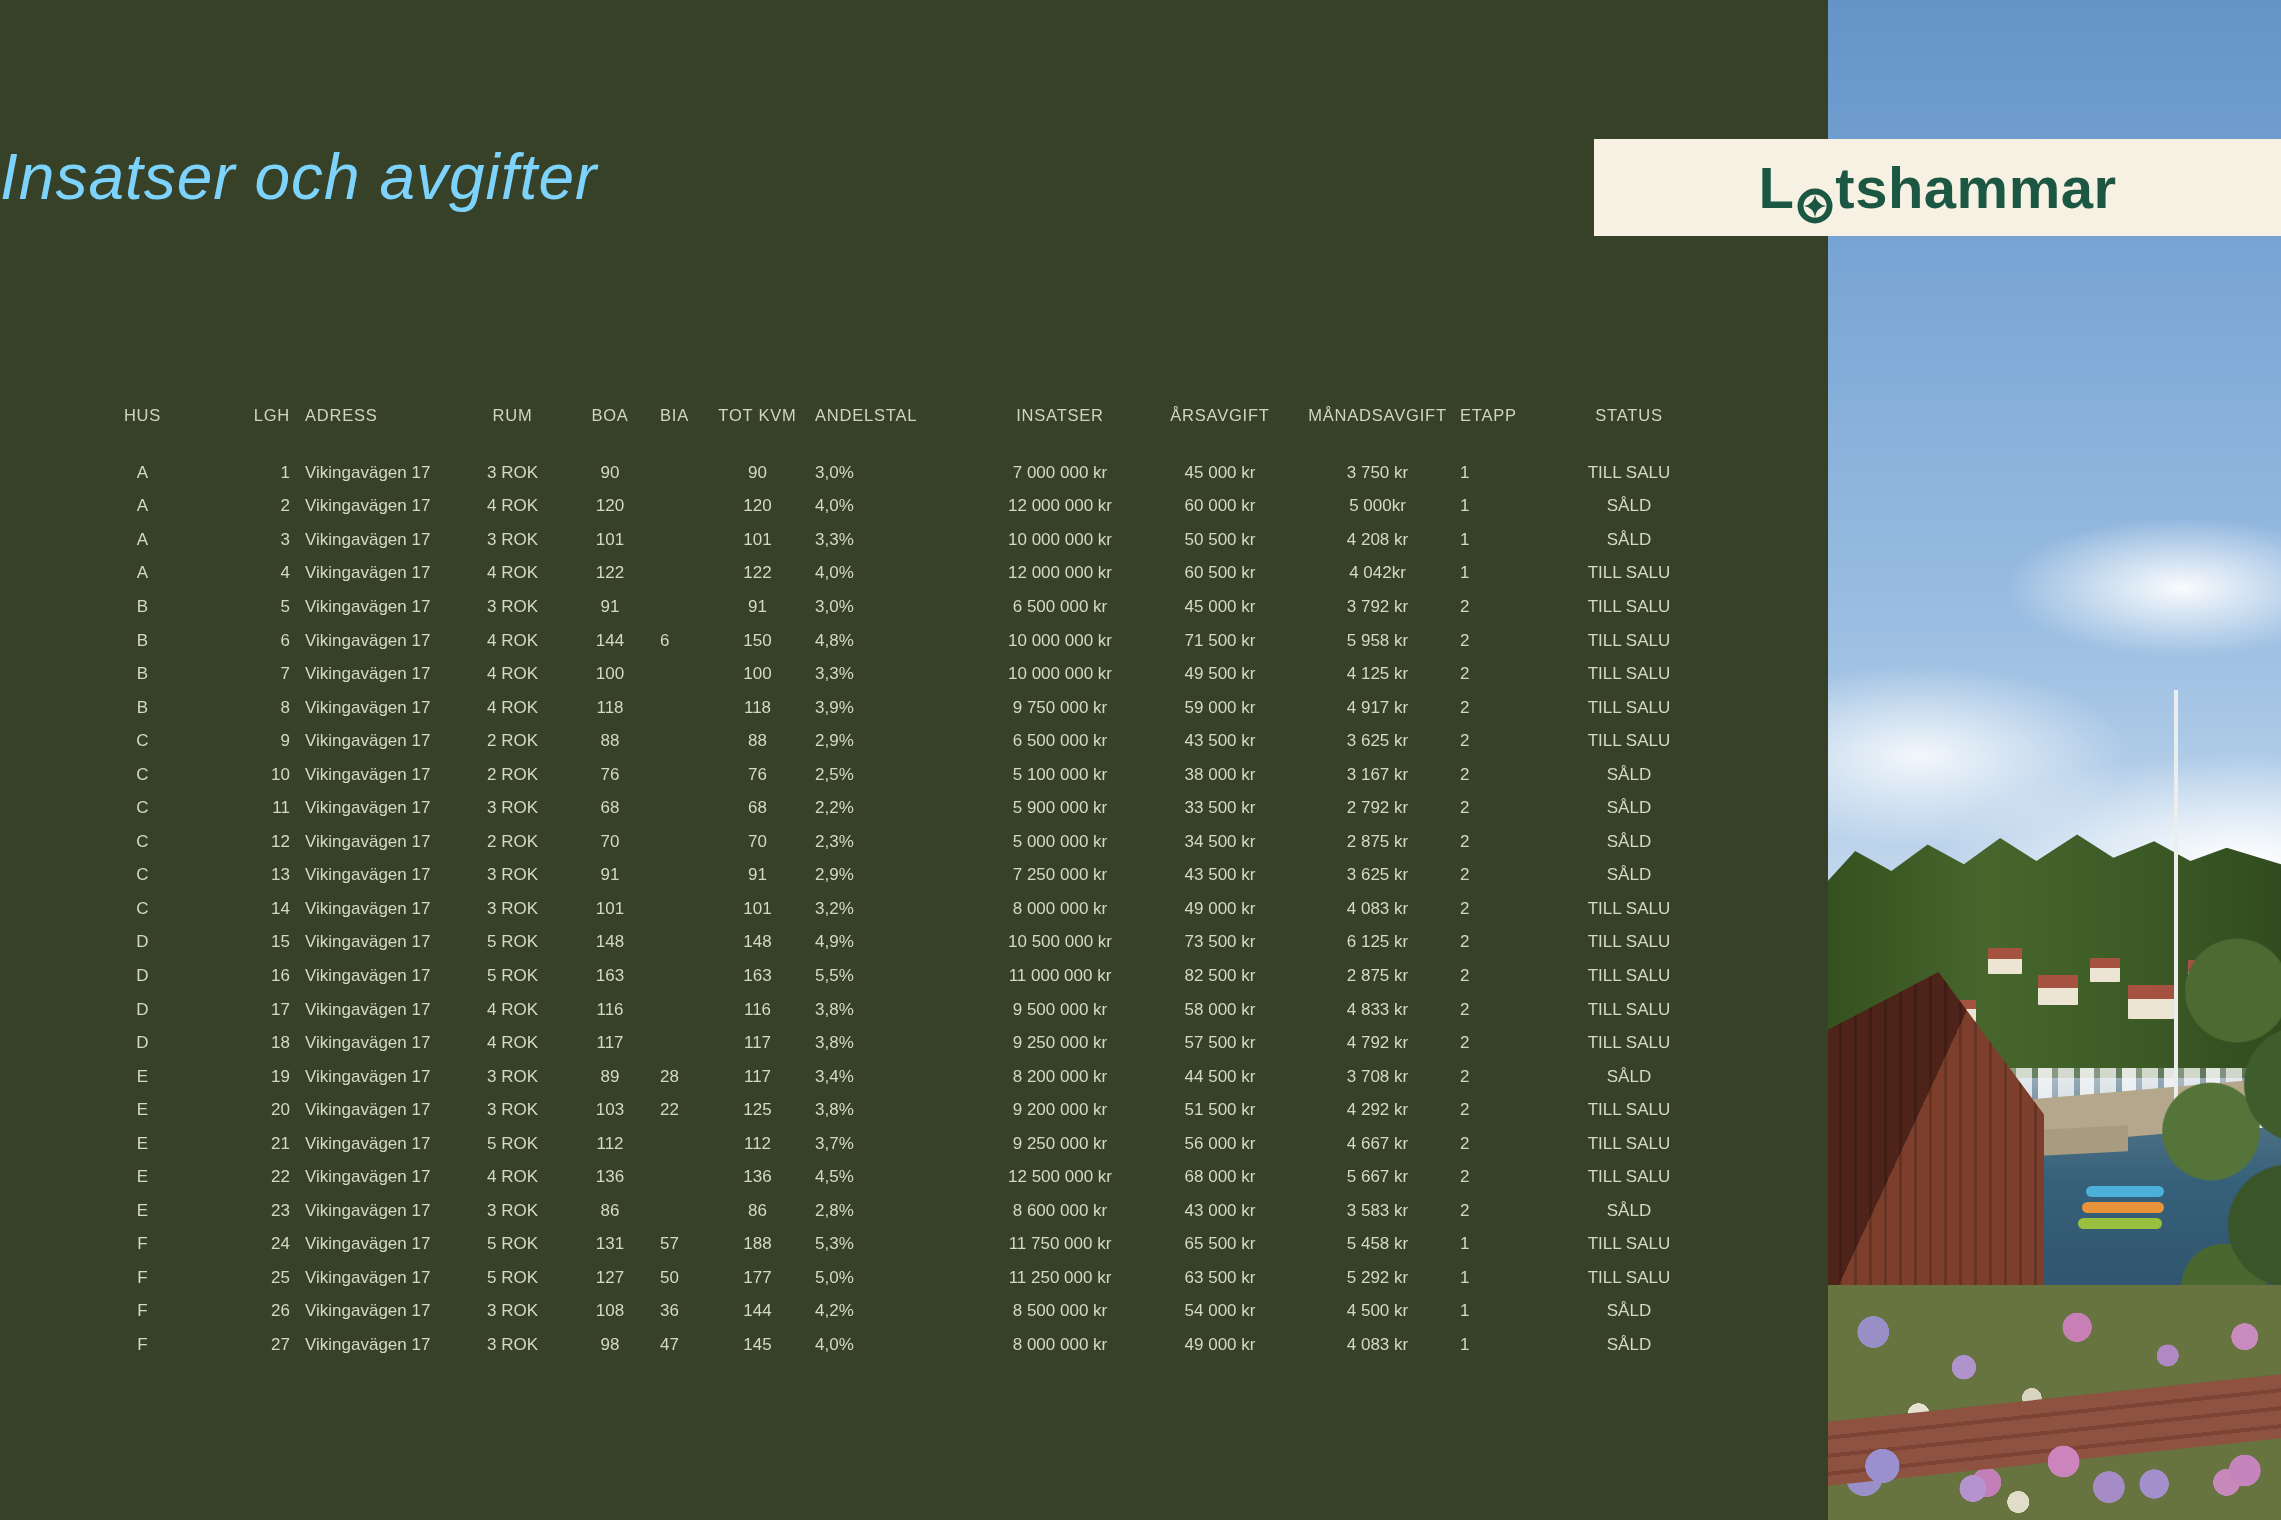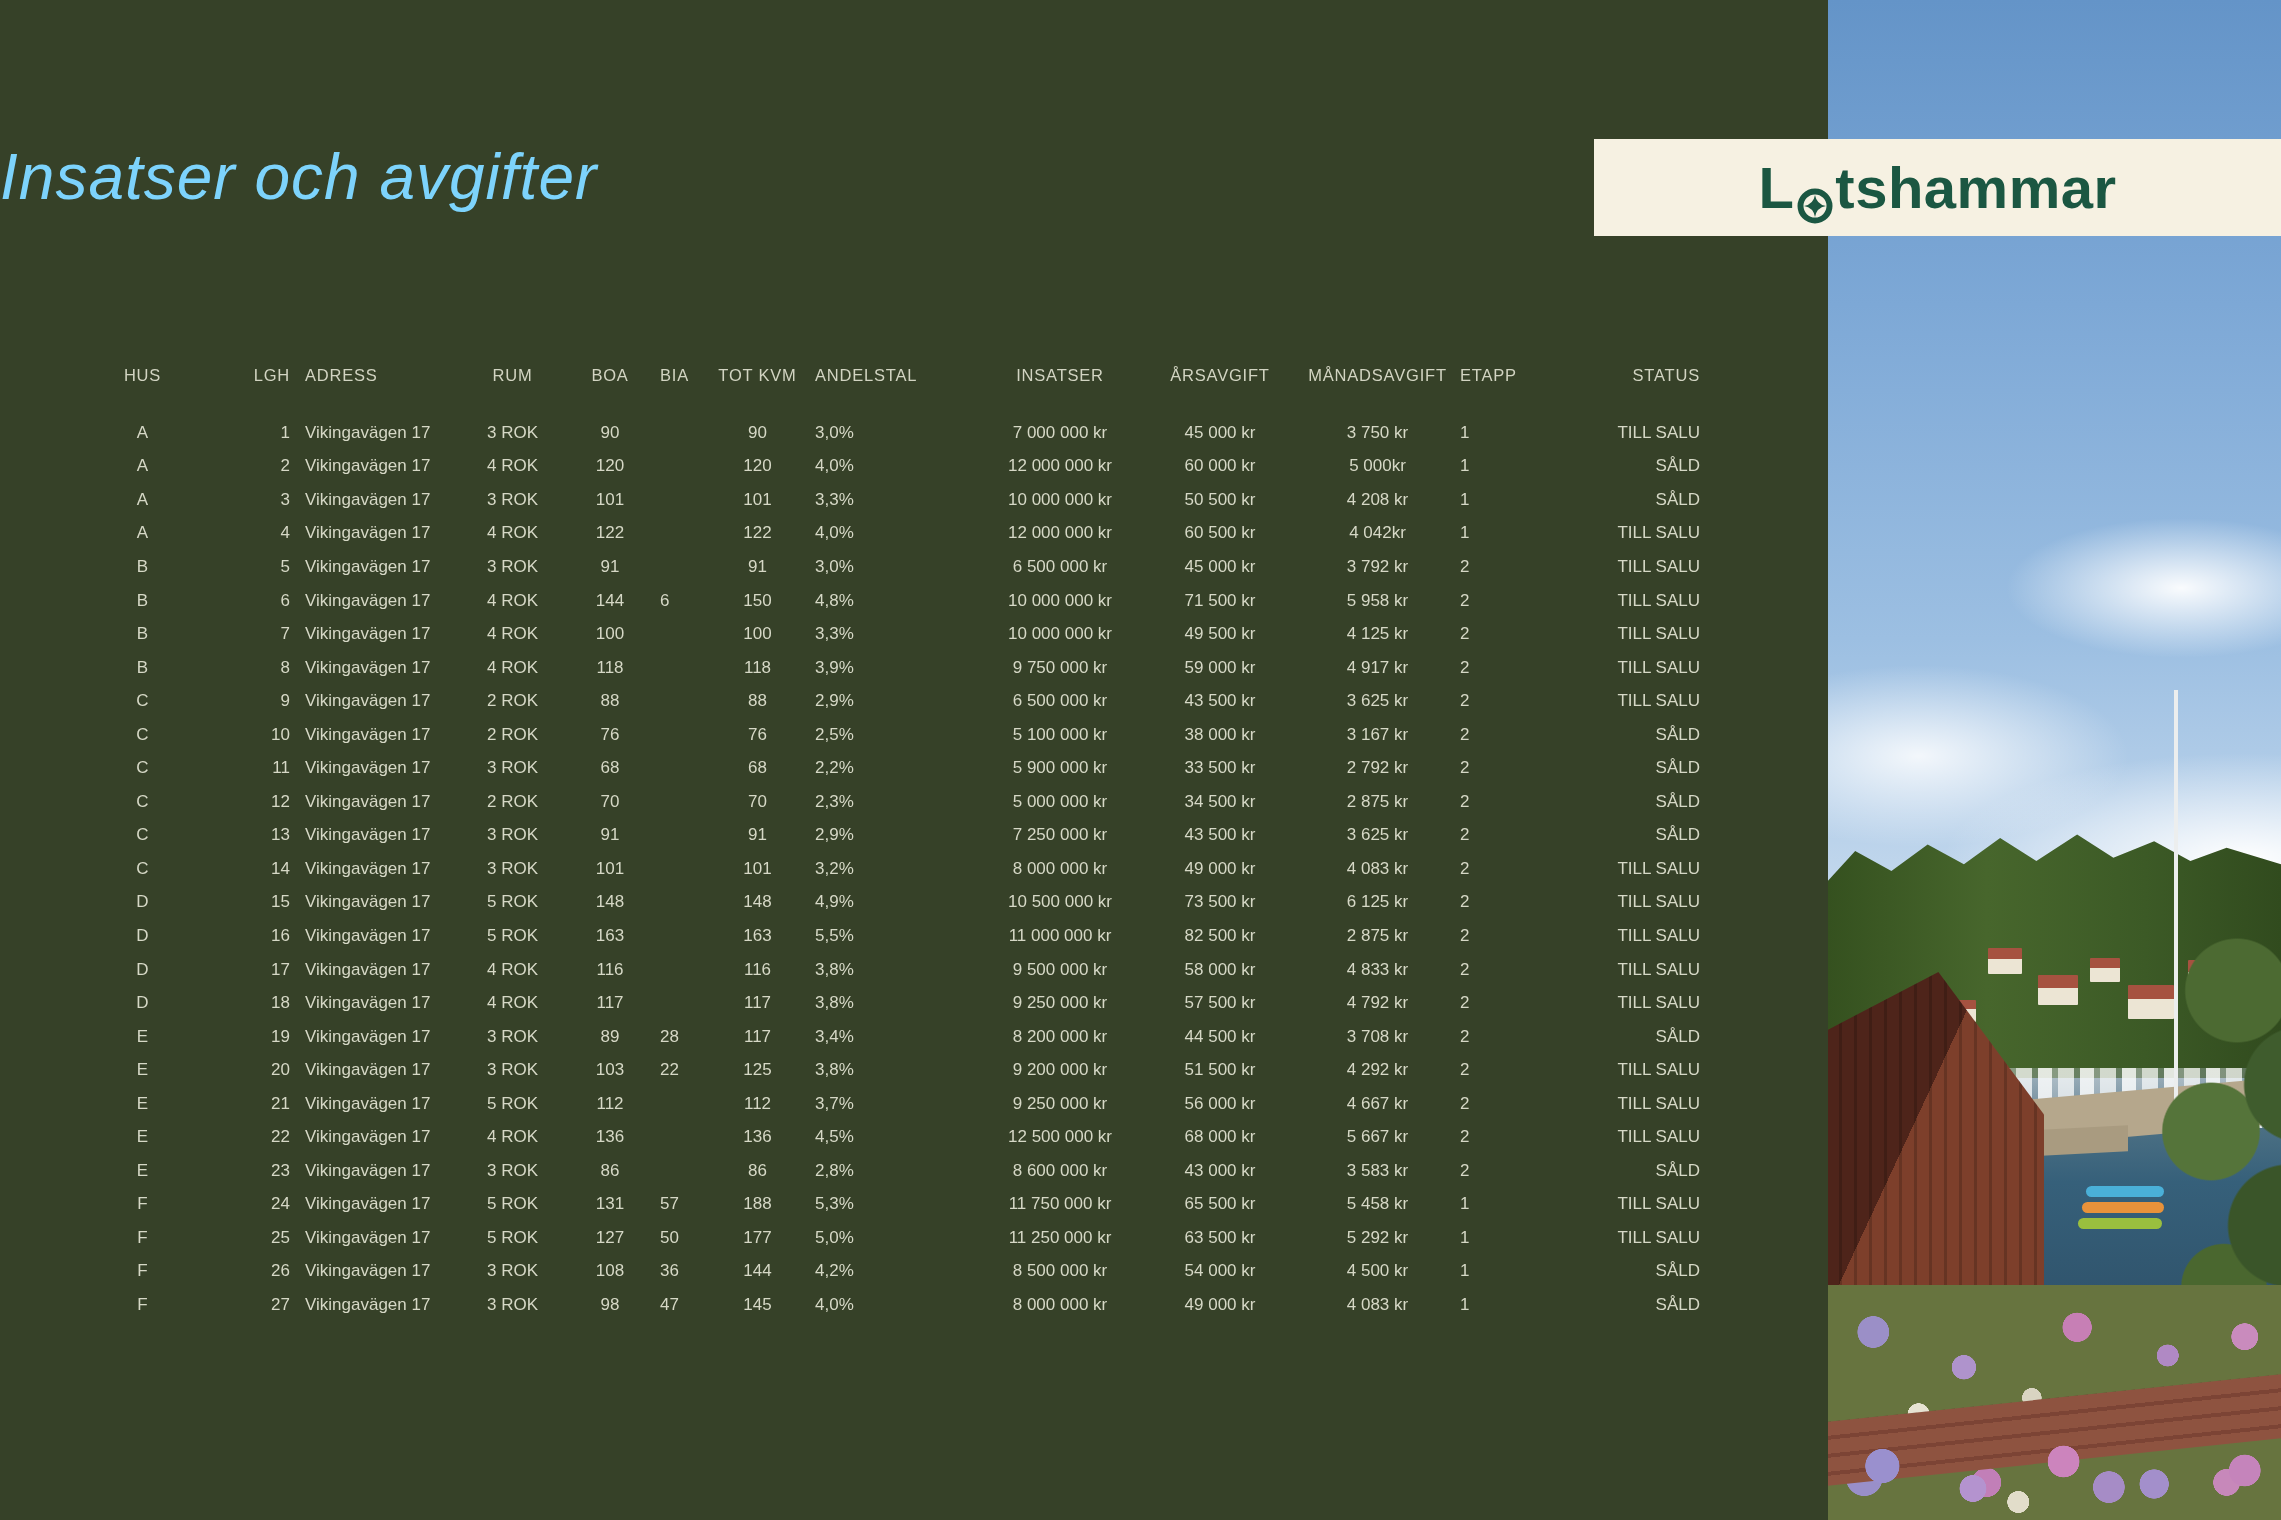--- a/index.html
+++ b/index.html
@@ -82,36 +82,36 @@
   .logo-text{color:#1b5742;font-size:58px;font-weight:700;letter-spacing:0.5px;display:flex;align-items:center;line-height:1;}
   .logo-o{display:inline-block;width:36px;height:36px;margin:10px 2px 0 3px;}
 
   
   .page-title{position:absolute;left:0;top:140px;width:1828px;text-align:left;margin:0;
     font-family:Liberation Sans, sans-serif;font-style:italic;font-weight:400;font-size:64px;color:#7dd3fc;letter-spacing:1px;}
 
   
   .price-table{position:absolute;left:90px;top:358px;width:1610px;color:#d6d8c6;}
   .trow{display:flex;height:33.55px;align-items:center;}
-  .thead .trow{height:34px;margin-bottom:24px;}
+  .thead .trow{height:34px;margin-bottom:24px;margin-top:40px;}
   .thead .cell{font-size:16.5px;letter-spacing:0.8px;color:#d2d4c2;}
   .cell{font-size:17px;white-space:nowrap;}
   .c0{width:105px;text-align:center;}
   .c1{width:95px;text-align:right;}
   .c2{width:175px;text-align:left;padding-left:15px;box-sizing:border-box;}
   .c3{width:95px;text-align:center;}
   .c4{width:100px;text-align:center;}
   .c5{width:40px;}
   .c6{width:115px;text-align:center;}
   .c7{width:160px;text-align:left;}
   .c8{width:170px;text-align:center;}
   .c9{width:150px;text-align:center;}
   .c10{width:165px;text-align:center;}
   .c11{width:90px;text-align:left;}
-  .c12{width:150px;text-align:right;padding-left:8px;box-sizing:border-box;}
+  .c12{width:150px;text-align:center;padding-left:8px;box-sizing:border-box;}
 </style>
 </head>
 <body>
 
 <div class="stage">
 
   <div class="photo">
     <div class="sky"></div>
     <div class="clouds"></div>
     <div class="forest"></div>

